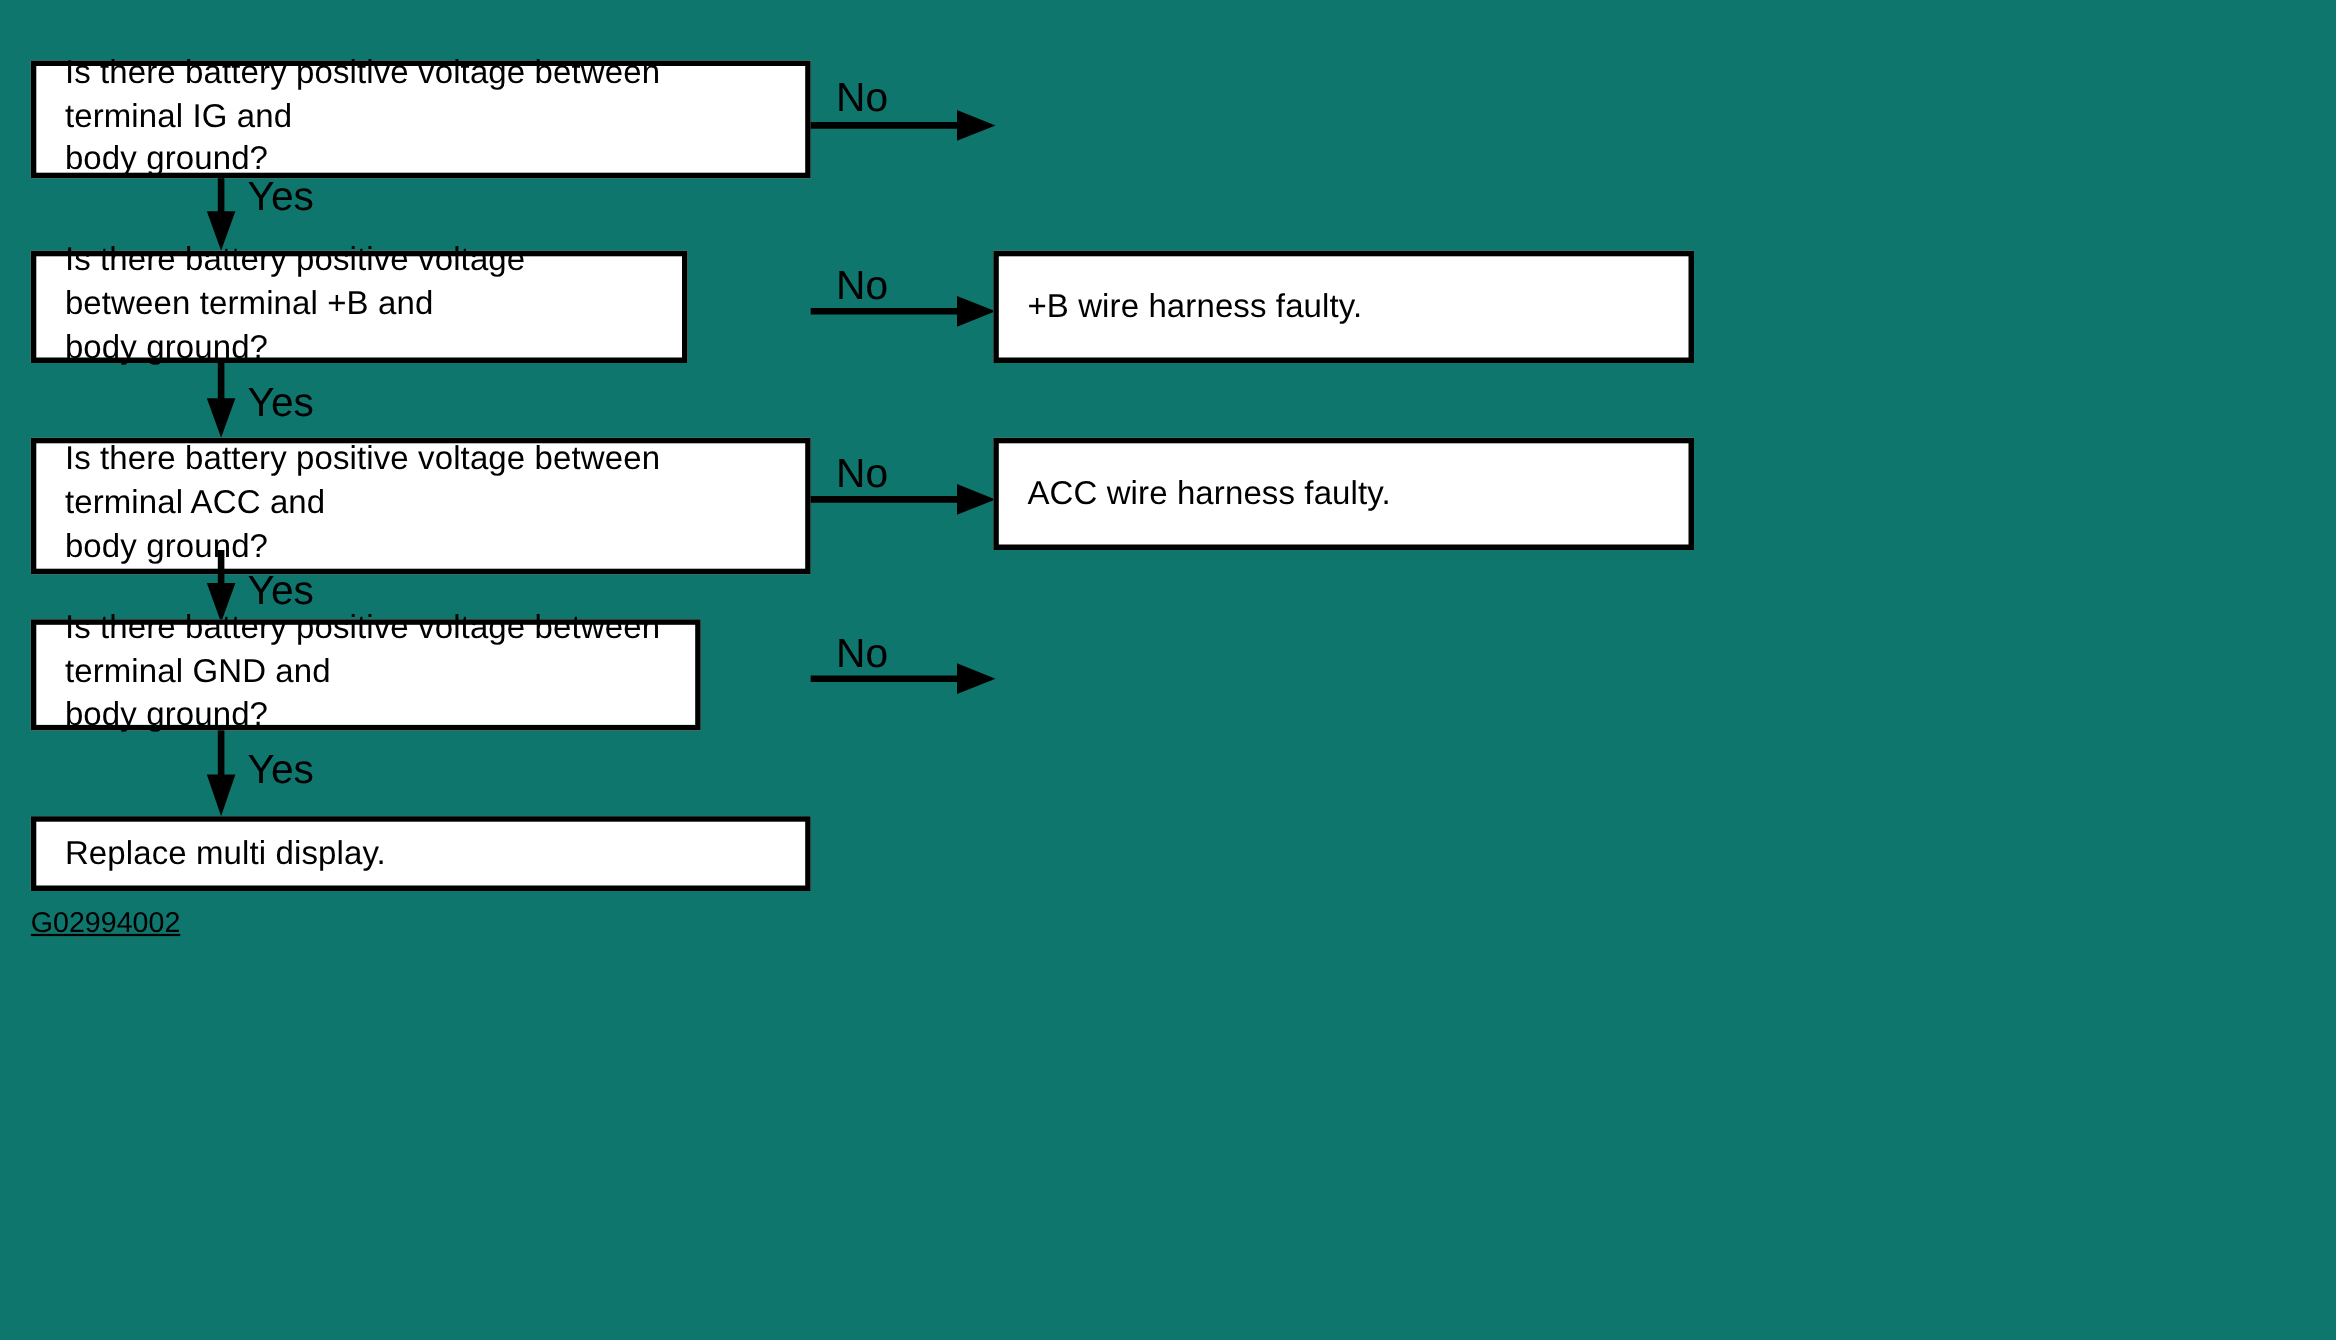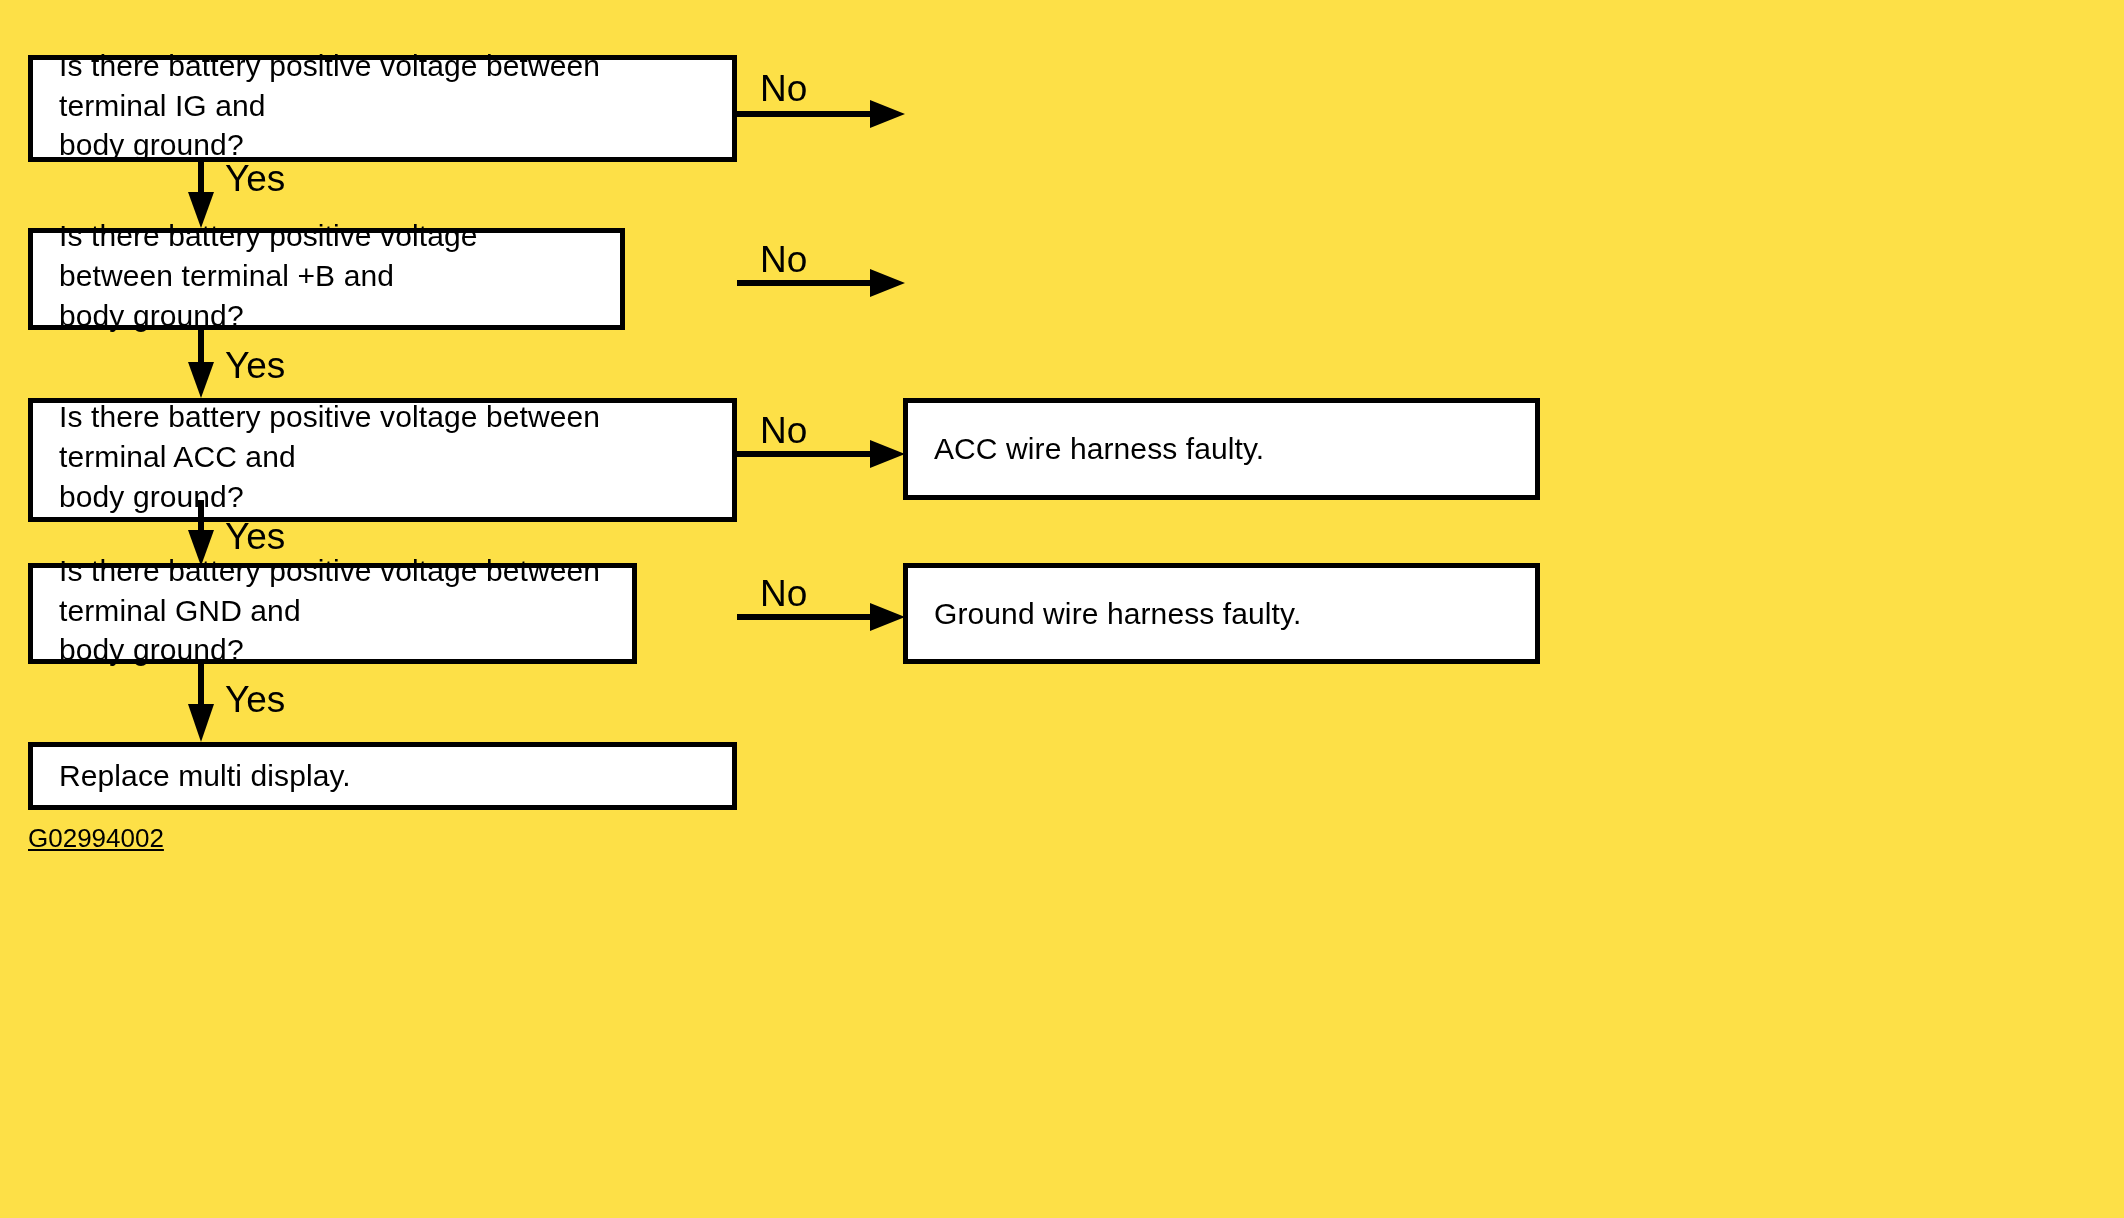--- a/index.html
+++ b/index.html
@@ -8,21 +8,21 @@
     background: #ffffff;
   }
   body {
     font-family: "Liberation Sans", sans-serif;
     color: #000000;
   }
   #canvas {
     position: relative;
     width: 2124px;
     height: 1218px;
-    background: #fde047;
+    background: #0f766e;
     overflow: hidden;
   }
 
   
   .node {
     position: absolute;
     box-sizing: border-box;
     border: 5px solid #000000;
     background: #ffffff;
     display: flex;
@@ -98,20 +98,23 @@
 
   <div class="edge-label" style="left:760px; top:241px;">No</div>
 
   <div class="connector" style="left:737px; top:277px; width:168px; height:12px;">
     <svg width="168" height="12" viewBox="0 0 168 12">
       <line x1="0" y1="6" x2="140" y2="6" stroke="#000000" stroke-width="6"></line>
       <polygon points="133,-8 168,6 133,20" fill="#000000"></polygon>
     </svg>
   </div>
 
+  <div class="node result-node" style="left:903px; top:228px; width:637px; height:102px;">
+    <span class="node-text">+B wire harness faulty.</span>
+  </div>
 
   <div class="connector" style="left:188px; top:330px; width:26px; height:68px;">
     <svg width="26" height="68" viewBox="0 0 26 68">
       <line x1="13" y1="0" x2="13" y2="38" stroke="#000000" stroke-width="6"></line>
       <polygon points="0,32 26,32 13,68" fill="#000000"></polygon>
     </svg>
   </div>
   <div class="edge-label" style="left:225px; top:347px;">Yes</div>
 
   <div class="node question-node" style="left:28px; top:398px; width:709px; height:124px;">
@@ -147,23 +150,20 @@
 
   <div class="edge-label" style="left:760px; top:575px;">No</div>
 
   <div class="connector" style="left:737px; top:611px; width:168px; height:12px;">
     <svg width="168" height="12" viewBox="0 0 168 12">
       <line x1="0" y1="6" x2="140" y2="6" stroke="#000000" stroke-width="6"></line>
       <polygon points="133,-8 168,6 133,20" fill="#000000"></polygon>
     </svg>
   </div>
 
-  <div class="node result-node" style="left:903px; top:563px; width:637px; height:101px;">
-    <span class="node-text">Ground wire harness faulty.</span>
-  </div>
 
   <div class="connector" style="left:188px; top:664px; width:26px; height:78px;">
     <svg width="26" height="78" viewBox="0 0 26 78">
       <line x1="13" y1="0" x2="13" y2="46" stroke="#000000" stroke-width="6"></line>
       <polygon points="0,40 26,40 13,78" fill="#000000"></polygon>
     </svg>
   </div>
   <div class="edge-label" style="left:225px; top:681px;">Yes</div>
 
   <div class="node final-node" style="left:28px; top:742px; width:709px; height:68px;">

